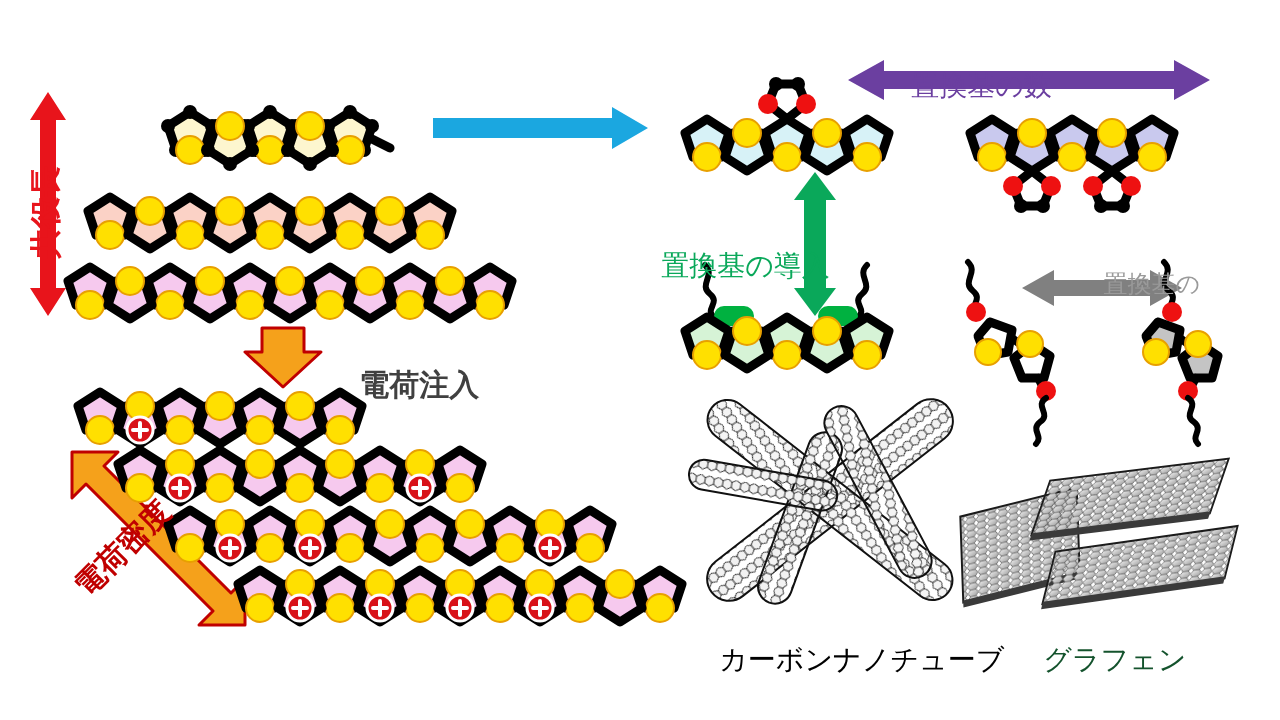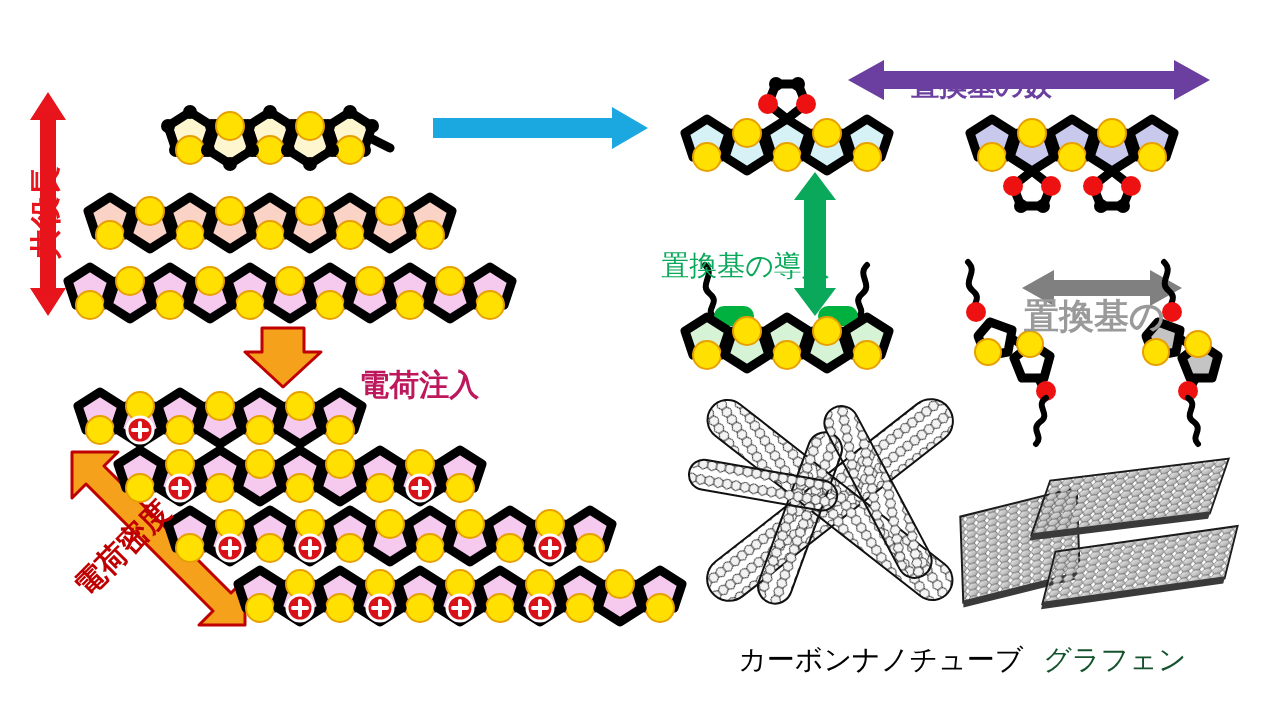--- a/index.html
+++ b/index.html
@@ -464,43 +464,43 @@
         <rect x="-92" y="23" width="184" height="7" fill="#3a3a3a"></rect>
       </g>
     </g>
   </svg>
 
   <div class="lbl" style="left:-10px;top:185px;width:110px;text-align:center;font-size:31px;color:#e8141b;
               transform:rotate(-90deg);transform-origin:center;">
     <span>共役長</span>
   </div>
 
-  <div class="lbl" style="left:326px;top:333px;font-size:30px;color:#be185d;">
+  <div class="lbl" style="left:326px;top:333px;font-size:30px;color:#404040;">
     <span>電荷注入</span>
   </div>
 
   <div class="lbl" style="left:36px;top:513px;width:140px;text-align:center;font-size:30px;color:#c00000;
               transform:rotate(-45deg);transform-origin:center;">
     <span>電荷密度</span>
   </div>
 
 
-  <div class="lbl" style="left:880px;top:38px;font-size:28px;color:#6b3fa0;font-weight:700;text-align:right;">
+  <div class="lbl" style="left:880px;top:38px;font-size:28px;color:#6b3fa0;font-weight:400;text-align:right;">
     <span>置換基の数</span>
   </div>
 
   <div class="lbl" style="left:630px;top:218px;font-size:28px;color:#0aa85a;font-weight:400;">
     <span>置換基の導入</span>
   </div>
 
-  <div class="lbl" style="left:1024px;top:215px;width:176px;text-align:left;font-size:35px;color:#9a9a9a;font-weight:700;">
+  <div class="lbl" style="left:1024px;top:215px;width:176px;text-align:right;font-size:24px;color:#9a9a9a;font-weight:400;">
     <div>置換基の</div>
   </div>
 
-  <div class="lbl" style="left:707px;top:612px;font-size:28px;color:#000;font-weight:400;">
+  <div class="lbl" style="left:688px;top:612px;font-size:28px;color:#000;font-weight:400;">
     <span>カーボンナノチューブ</span>
   </div>
 
   <div class="lbl" style="left:1012px;top:612px;font-size:28px;color:#14532d;font-weight:400;">
     <span>グラフェン</span>
   </div>
 
 </div>
 
 </body></html>

